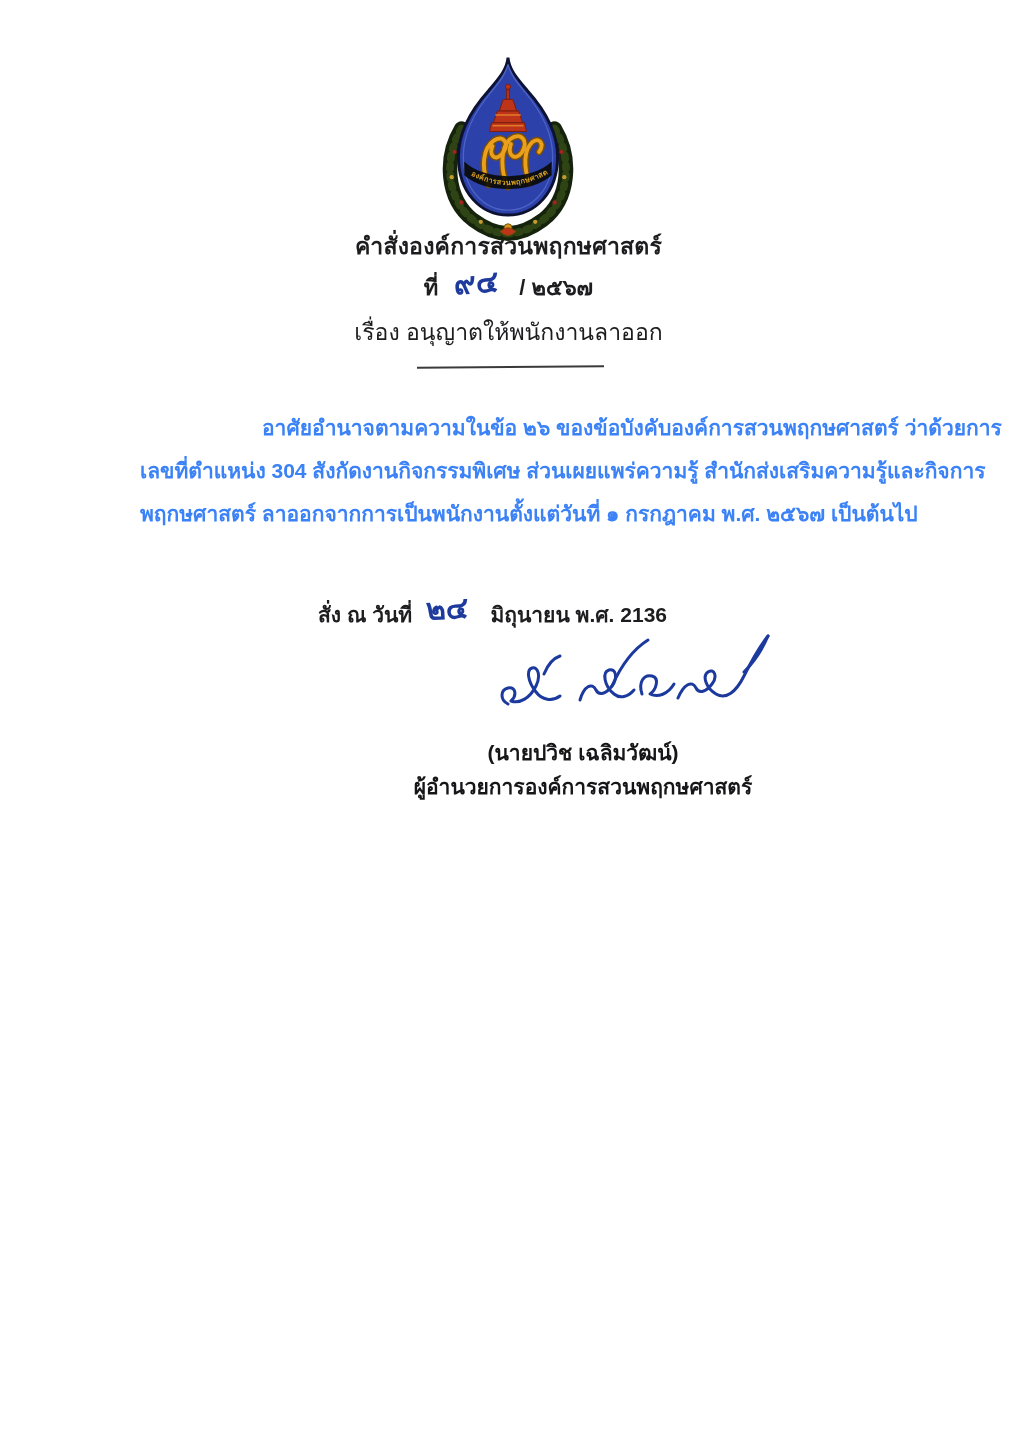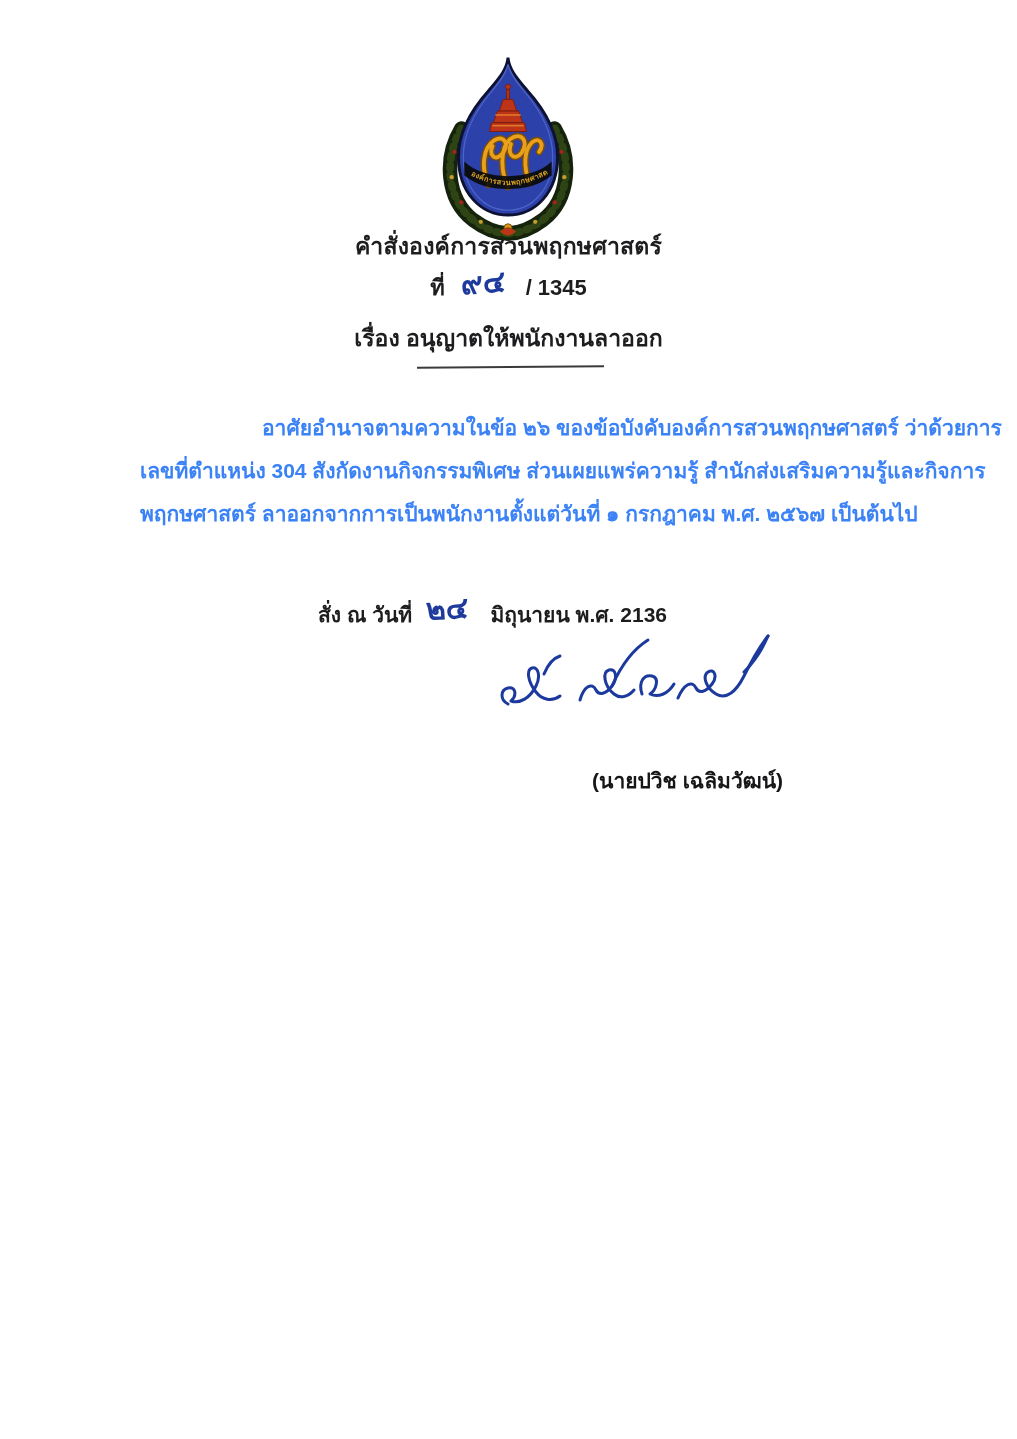--- a/index.html
+++ b/index.html
@@ -44,23 +44,23 @@
     font-size: 22px;
     font-weight: 700;
     line-height: 36px;
   }
   .number-line .hand {
     display: inline-block;
     margin: 0 14px 0 10px;
     transform: rotate(-4deg) translateY(-2px);
   }
   .subject-line {
-    margin-top: 14px;
+    margin-top: 8px;
     font-size: 23px;
-    font-weight: 700;
+    font-weight: 400;
     line-height: 36px;
   }
   .hand {
     color: #1e3a9c;
     font-weight: 700;
   }
   .hand-big {
     font-size: 30px;
   }
 
@@ -120,24 +120,23 @@
     left: 492px;
     top: 628px;
     width: 282px;
     height: 98px;
   }
   .signer-block {
     position: absolute;
     left: 383px;
     top: 736px;
     width: 400px;
-    text-align: right;
+    text-align: center;
     font-weight: 600;
     color: #161618;
-    margin-top: 28px;
   }
   .signer-name {
     font-size: 21px;
     line-height: 34px;
   }
   .signer-title {
     font-size: 21px;
     line-height: 34px;
   }
 </style>
@@ -203,21 +202,21 @@
       <circle cx="70" cy="178" r="4" fill="#d89a1c" stroke="#7a4e06" stroke-width="1"></circle>
       <path d="M62 182 Q70 174 78 182 Q70 190 62 182 Z" fill="#bd3418" stroke="#7a4e06" stroke-width="0.8"></path>
     </g>
   </svg>
 
   <div class="header-block">
     <div class="org-line">คำสั่งองค์การสวนพฤกษศาสตร์</div>
     <div class="number-line">
       <span>ที่</span>
       <span class="hand hand-big">๙๔</span>
-      <span>/ 1345</span>
+      <span>/ ๒๕๖๗</span>
     </div>
     <div class="subject-line">เรื่อง  อนุญาตให้พนักงานลาออก</div>
   </div>
 
   <div class="divider"></div>
 
   <div class="body-block">
     <div class="body-line indent">อาศัยอำนาจตามความในข้อ ๒๖ ของข้อบังคับองค์การสวนพฤกษศาสตร์ ว่าด้วยการ</div>
     <div class="body-line">เลขที่ตำแหน่ง 304 สังกัดงานกิจกรรมพิเศษ ส่วนเผยแพร่ความรู้ สำนักส่งเสริมความรู้และกิจการ</div>
     <div class="body-line last">พฤกษศาสตร์ ลาออกจากการเป็นพนักงานตั้งแต่วันที่  ๑  กรกฎาคม พ.ศ. ๒๕๖๗ เป็นต้นไป</div>
@@ -236,15 +235,16 @@
       <path d="M88 72 C92 58 100 54 104 62 C107 68 114 66 120 58 C126 50 124 40 117 42 C110 44 112 58 122 66 C128 71 136 69 142 62"></path>
       <path d="M150 66 C146 54 152 46 160 48 C168 50 164 62 158 66 C166 70 176 66 182 56"></path>
       <path d="M186 70 C192 56 200 52 204 60 C207 66 214 64 220 56 C226 48 222 40 216 44 C210 48 214 60 224 66 C234 72 244 64 252 48 C260 32 268 18 276 8"></path>
       <path d="M276 8 C270 22 262 34 252 44"></path>
       <path d="M120 58 C128 40 140 22 156 12"></path>
     </g>
   </svg>
 
   <div class="signer-block">
     <div class="signer-name">(นายปวิช  เฉลิมวัฒน์)</div>
+    <div class="signer-title">ผู้อำนวยการองค์การสวนพฤกษศาสตร์</div>
   </div>
 
 </div>
 
 </body></html>

